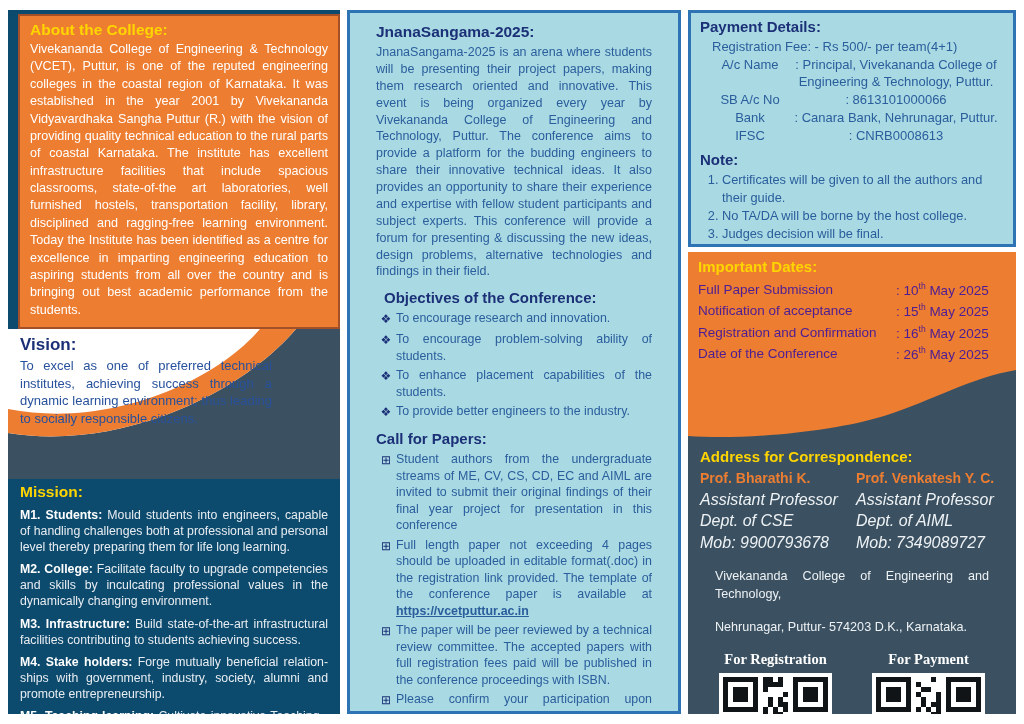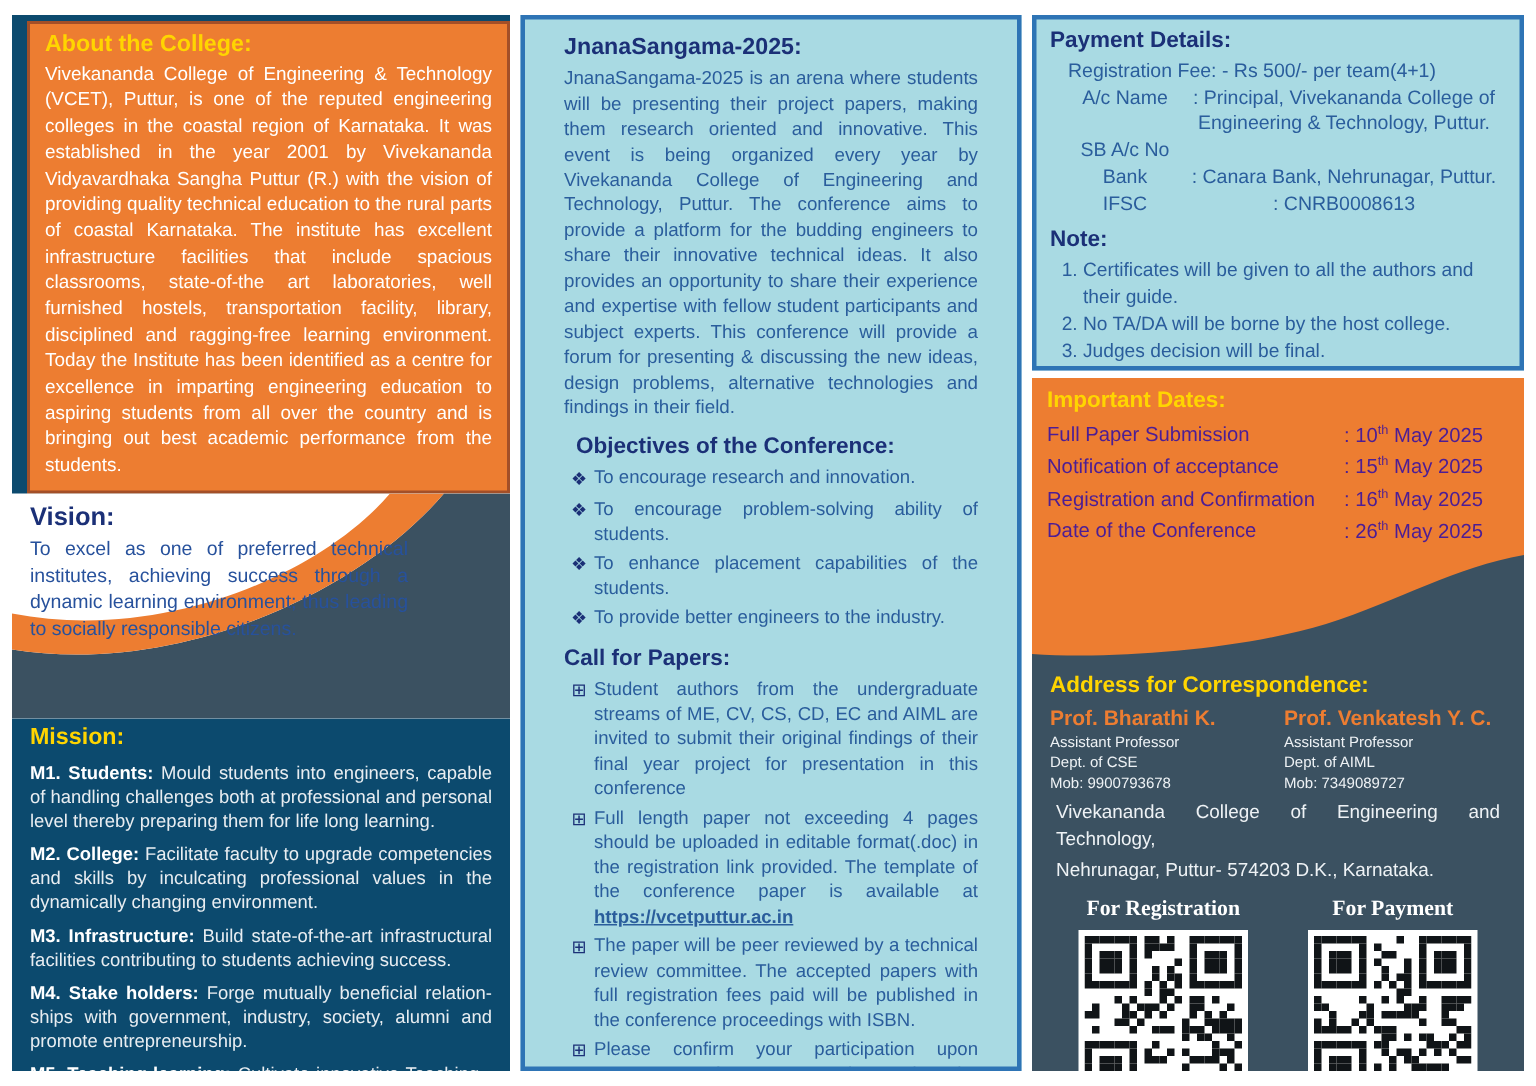--- a/index.html
+++ b/index.html
@@ -49,22 +49,22 @@
   .dates-block{padding:6px 10px 0 10px;}
   .dates-title{color:#ffd500;font-size:15px;font-weight:bold;margin:0 0 5px 0;}
   .date-row{display:grid;grid-template-columns:198px 1fr;color:#4c1d95;font-size:13.5px;
             line-height:1.55;}
   .date-row sup{font-size:8.5px;}
   .wave{display:block;width:100%;height:78px;}
   .address-block{background:#3b5161;padding:2px 12px 0 12px;height:280px;}
   .addr-title{color:#ffd500;font-size:15px;font-weight:bold;margin:2px 0 5px 0;}
   .contacts{display:grid;grid-template-columns:1fr 1fr;column-gap:8px;}
   .contact-name{color:#ed7d31;font-size:14px;font-weight:bold;margin:0 0 3px 0;}
-  .contact-line{color:#eef2f5;font-size:10px;line-height:1.35;margin:0;}
-  .addr-line{color:#eef2f5;font-size:12.6px;line-height:1.4;margin:4px;text-align:justify;}
+  .contact-line{color:#eef2f5;font-size:16px;line-height:1.35;margin:0;font-style:italic;}
+  .addr-line{color:#eef2f5;font-size:12.6px;line-height:1.4;margin:15px;text-align:justify;}
   .qr-row{display:grid;grid-template-columns:1fr 1fr;column-gap:22px;margin:8px 10px 0 10px;}
   .qr-cell{text-align:center;}
   .qr-caption{font-family:"Liberation Serif",serif;font-weight:bold;color:#ffffff;
               font-size:14.5px;margin:0 0 5px 0;}
   .qr-box{background:#ffffff;width:113px;height:113px;margin:0 auto;padding:4px;
           box-sizing:border-box;}
 </style>
 </head>
 <body>
 
@@ -150,20 +150,21 @@
   <div class="col col-right">
     <div class="payment-panel">
       <h2 class="pay-title">Payment Details:</h2>
       <p class="fee-line">Registration Fee:  -  Rs 500/- per  team(4+1)</p>
       <div class="pay-row">
           <span>A/c Name</span>
           <span>: Principal, Vivekananda College of Engineering &amp; Technology, Puttur.</span>
         </div>
       <div class="pay-row">
           <span>SB A/c  No</span>
+          <span>: 8613101000066</span>
         </div>
       <div class="pay-row">
           <span>Bank</span>
           <span>: Canara Bank, Nehrunagar, Puttur.</span>
         </div>
       <div class="pay-row">
           <span>IFSC</span>
           <span>: CNRB0008613</span>
         </div>
 

